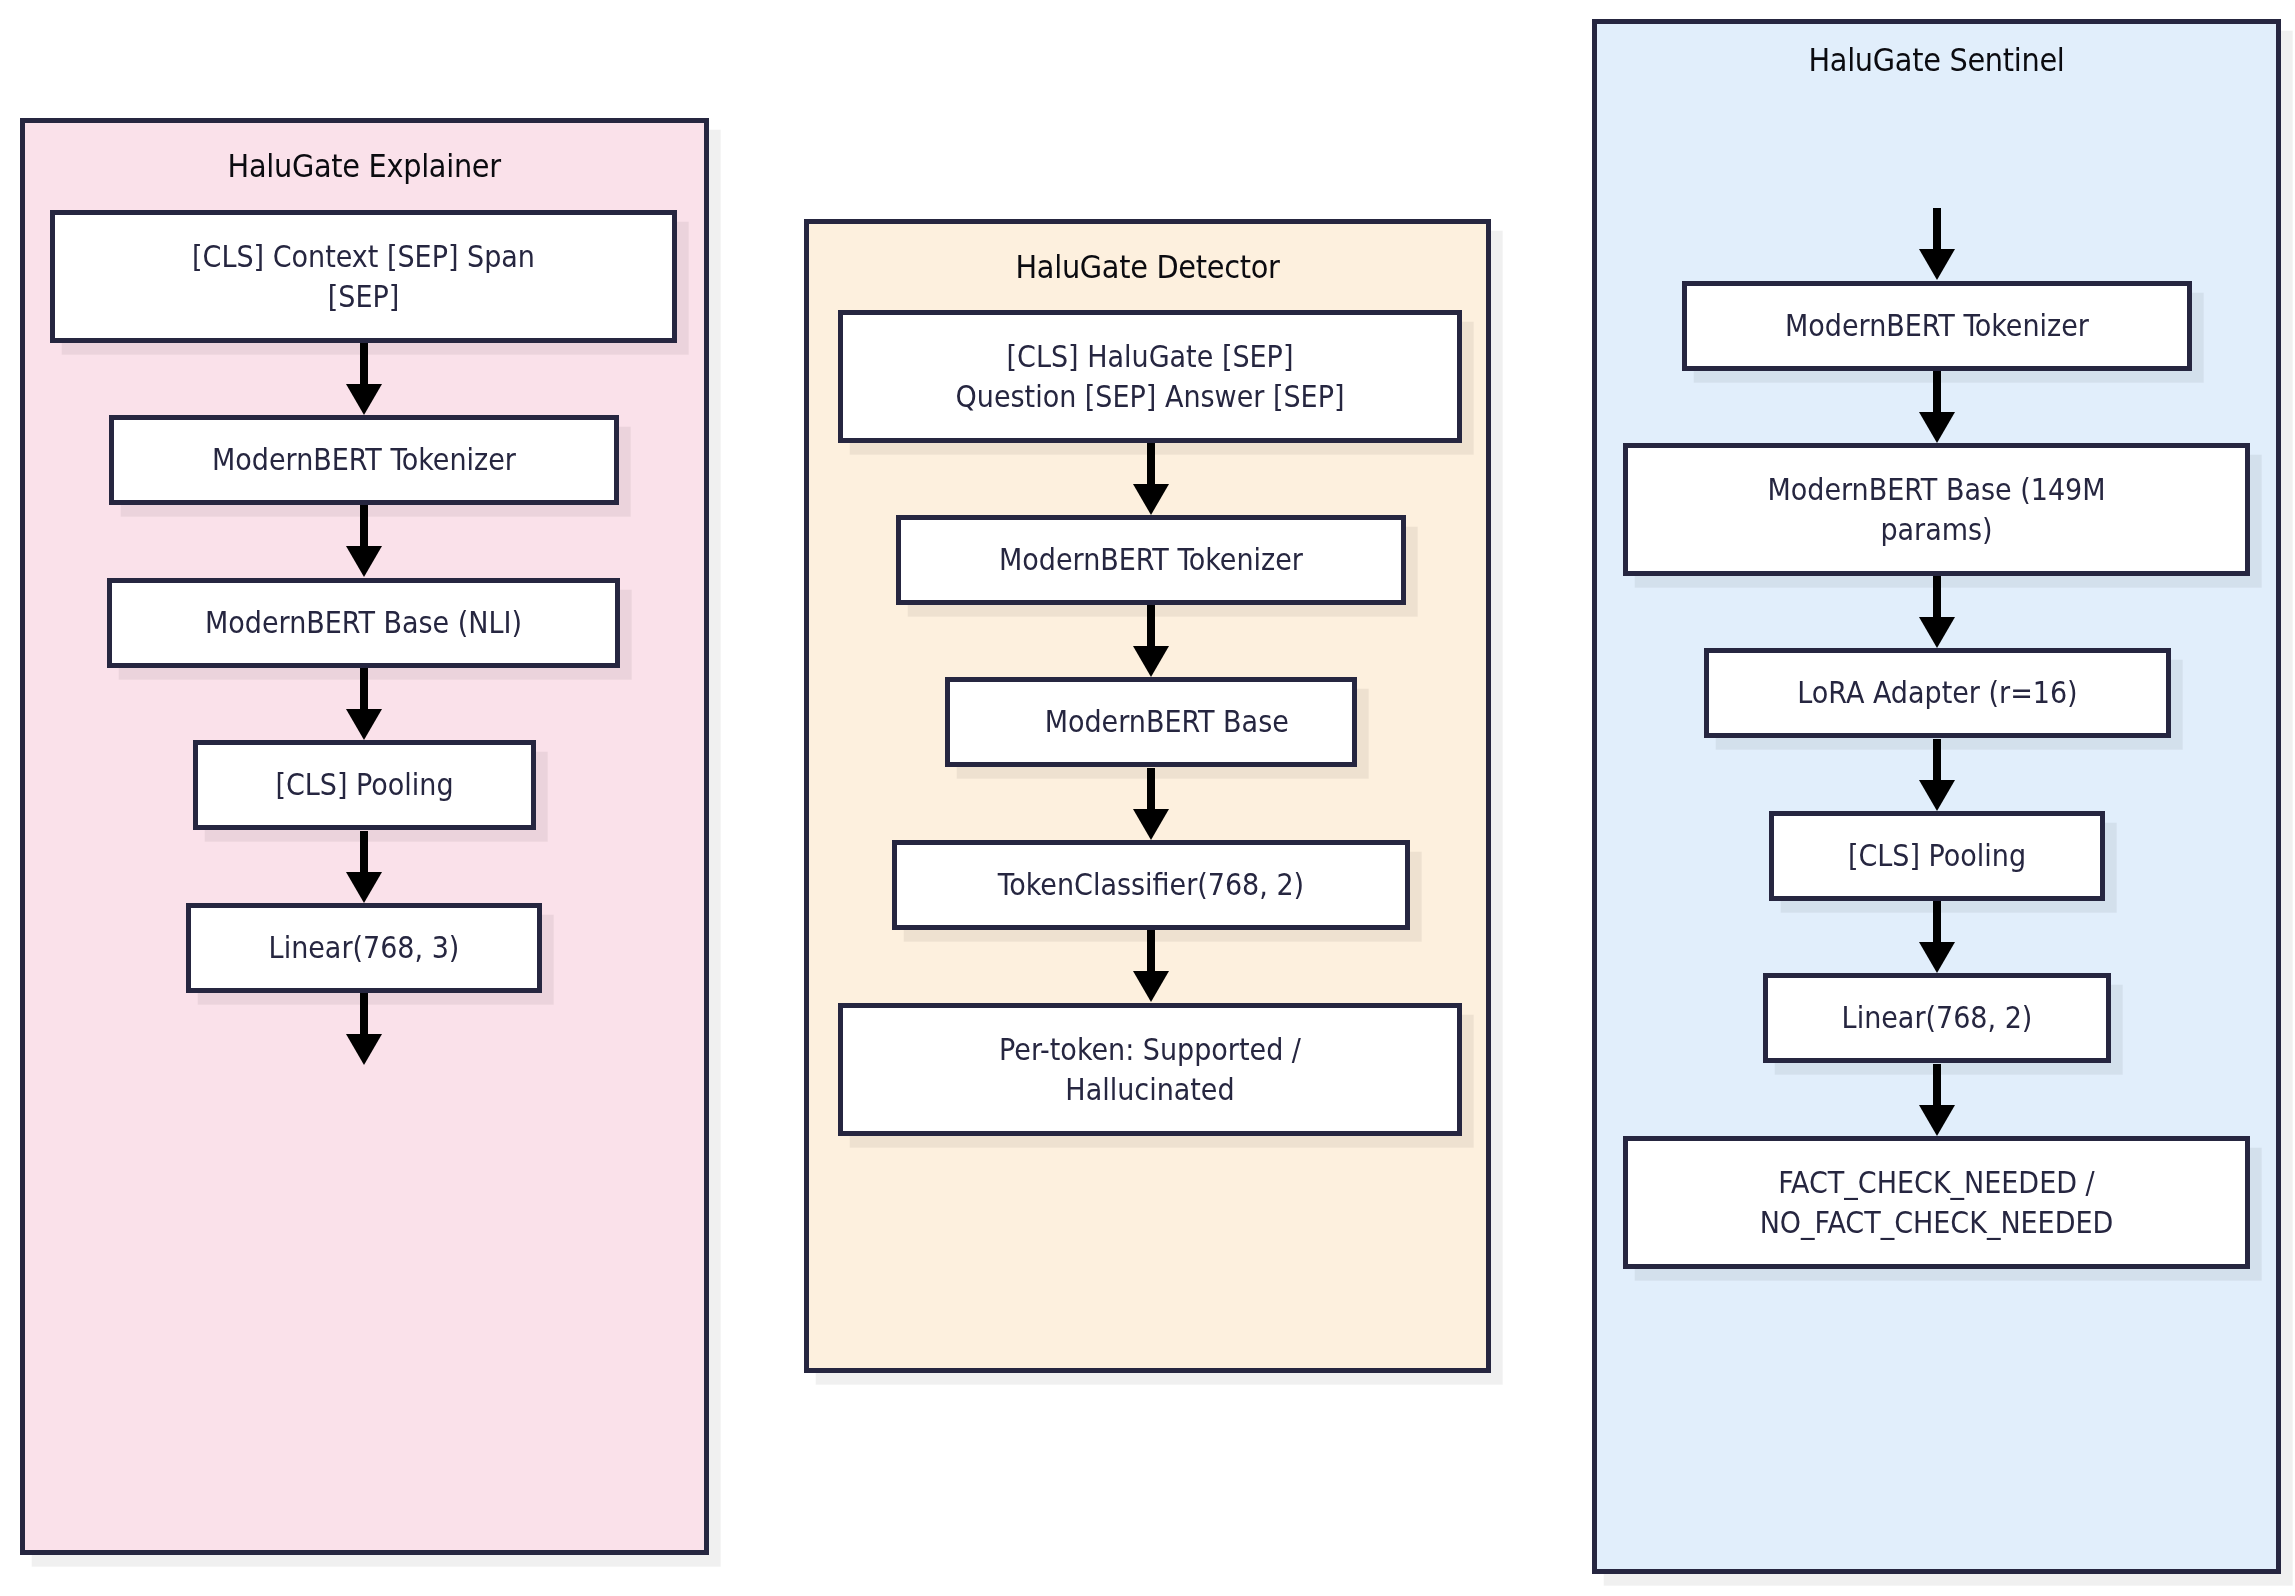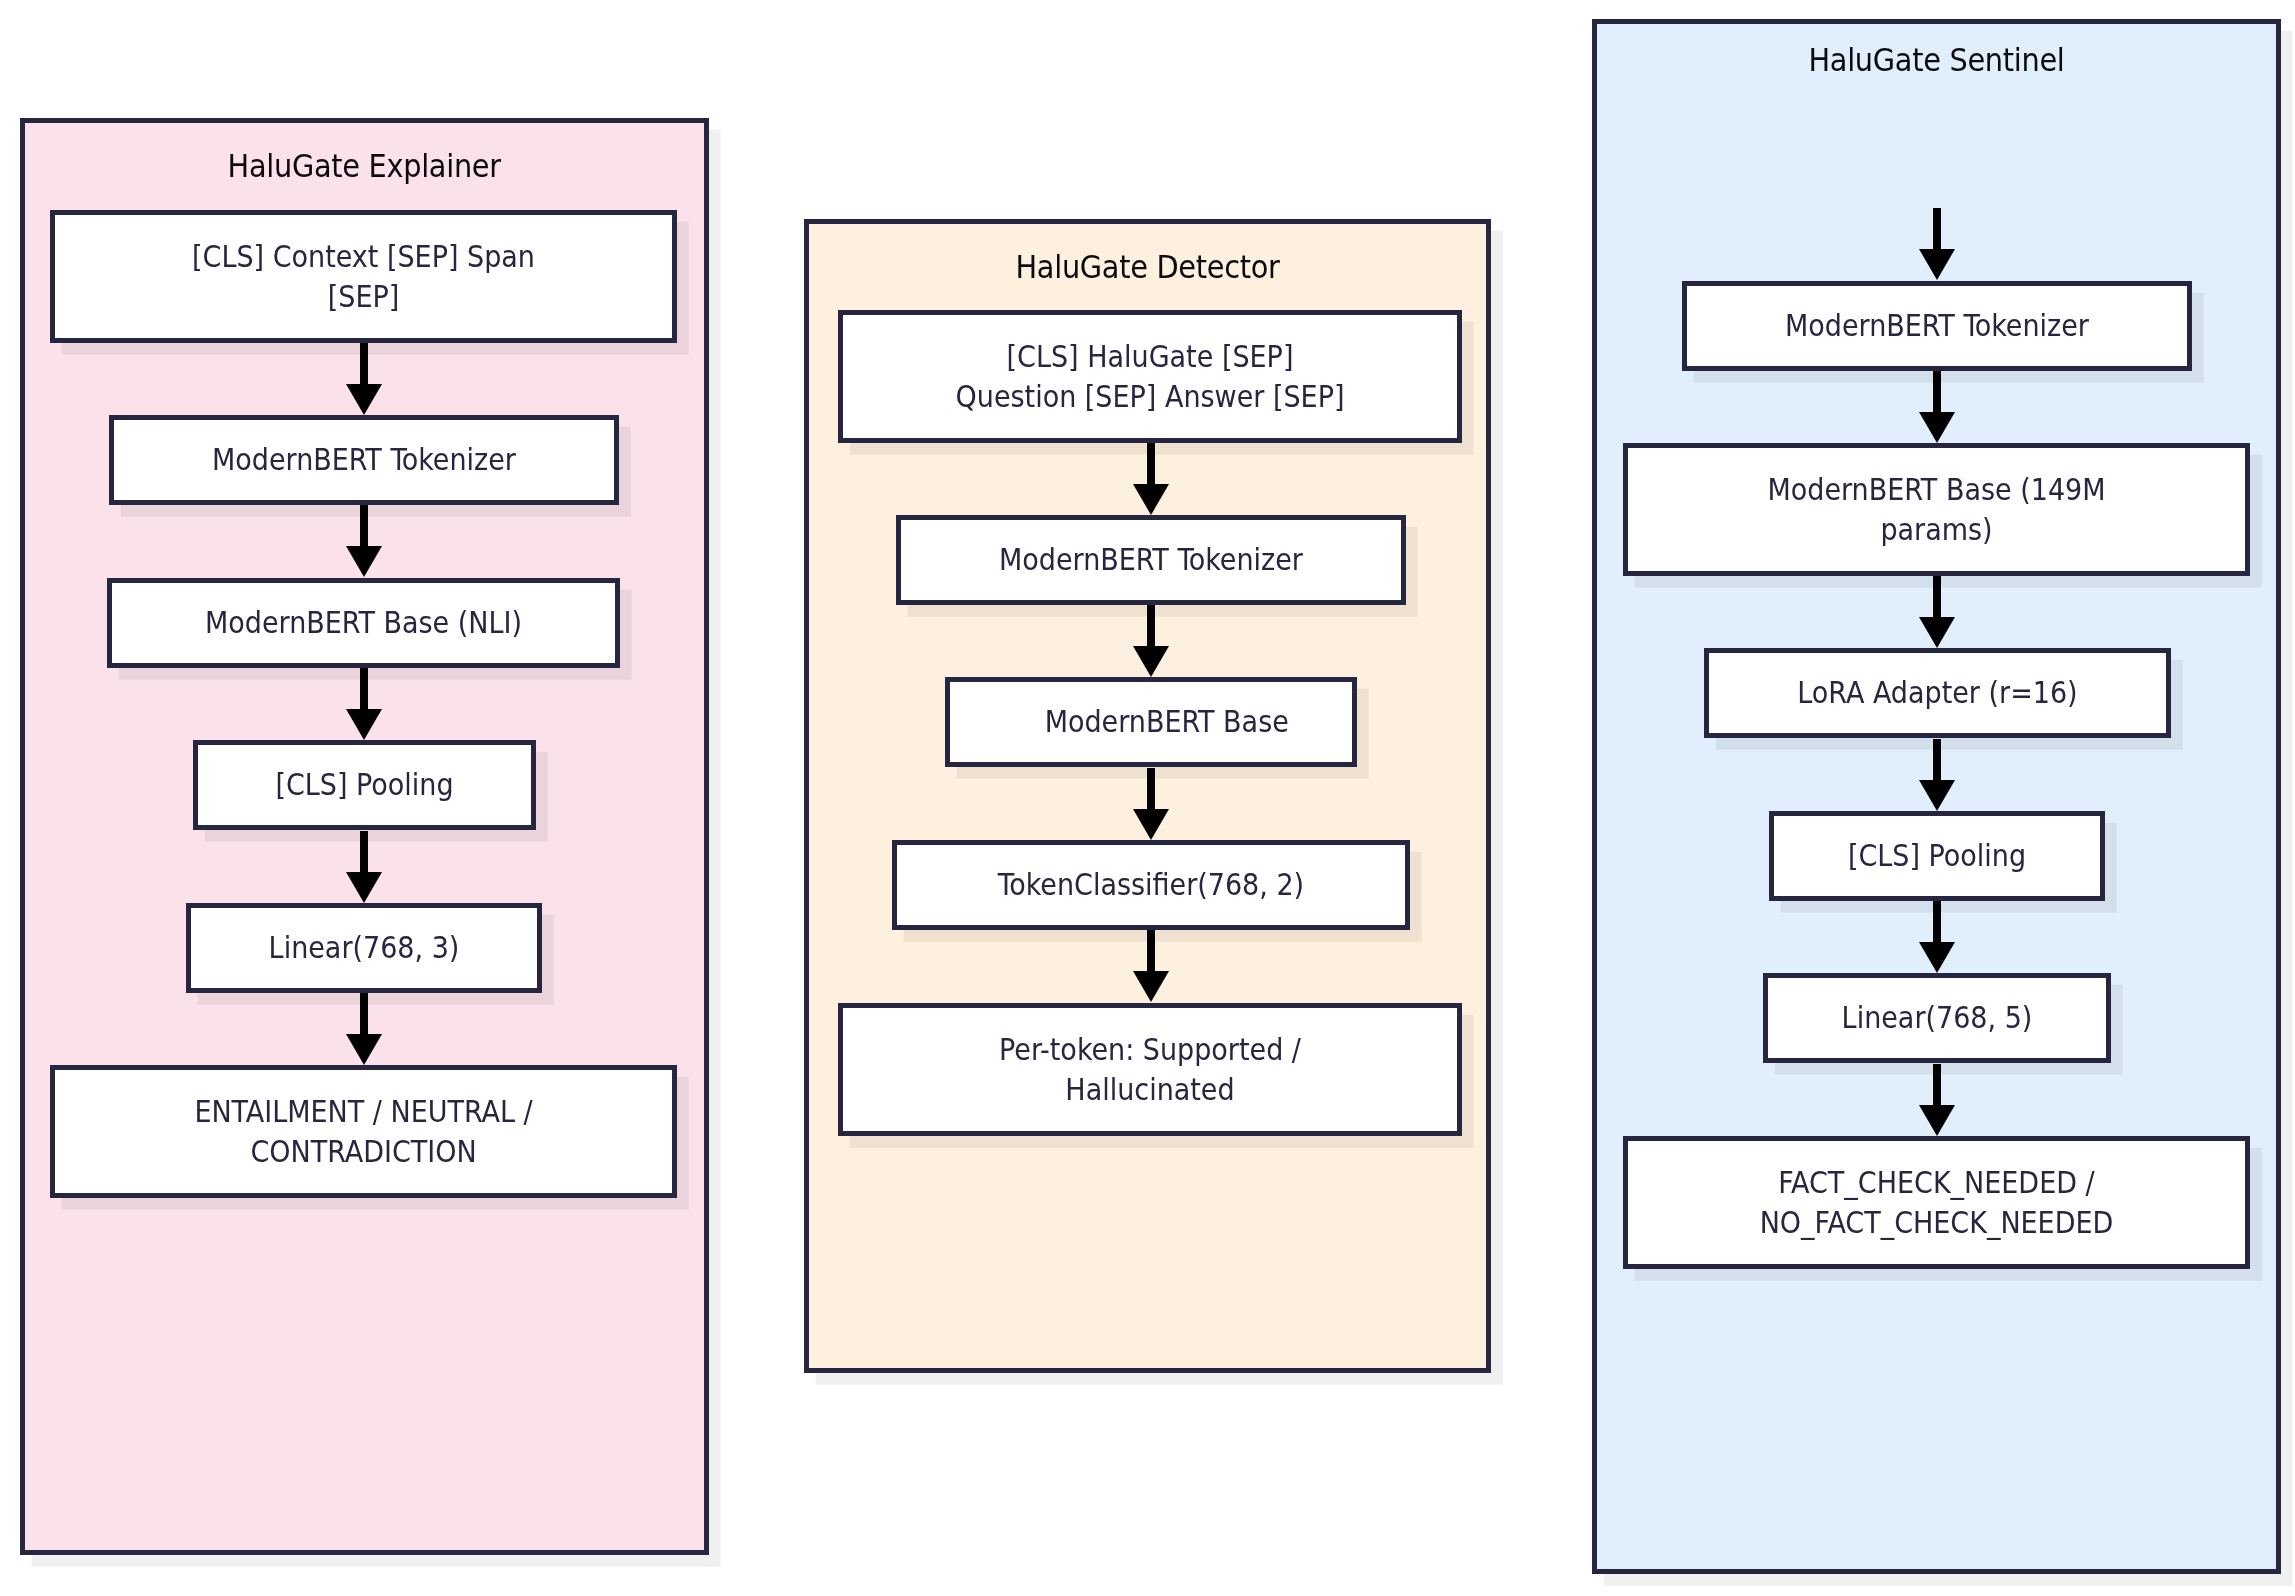--- a/index.html
+++ b/index.html
@@ -131,26 +131,20 @@
   <div class="node" style="left:186px; top:903px; width:356px; height:90px;">
     <div>
         <span>Linear(768, 3)</span>
       </div>
   </div>
   <div class="arrow" style="left:364px; top:993px; height:72px;">
     <div class="shaft" style="height:41px;"></div>
     <div class="head" style="top:41px;"></div>
   </div>
 
-  <div class="node" style="left:50px; top:1065px; width:627px; height:133px;">
-    <div>
-      <span>ENTAILMENT / NEUTRAL /</span>
-      <span>CONTRADICTION</span>
-    </div>
-  </div>
 
   <div class="cluster" id="cluster-detector">
     <div class="cluster-title" style="top:26.6px;">HaluGate Detector</div>
   </div>
 
   <div class="node" style="left:838px; top:310px; width:624px; height:133px;">
     <div>
       <span>[CLS] HaluGate [SEP]</span>
       <span>Question [SEP] Answer [SEP]</span>
     </div>
@@ -242,21 +236,21 @@
         <span>[CLS] Pooling</span>
       </div>
   </div>
   <div class="arrow" style="left:1937px; top:901px; height:72px;">
     <div class="shaft" style="height:41px;"></div>
     <div class="head" style="top:41px;"></div>
   </div>
 
   <div class="node" style="left:1763px; top:973px; width:348px; height:90px;">
     <div>
-        <span>Linear(768, 5)</span>
+        <span>Linear(768, 2)</span>
       </div>
   </div>
   <div class="arrow" style="left:1937px; top:1064px; height:72px;">
     <div class="shaft" style="height:41px;"></div>
     <div class="head" style="top:41px;"></div>
   </div>
 
   <div class="node" style="left:1623px; top:1136px; width:627px; height:133px;">
     <div>
       <span>FACT_CHECK_NEEDED /</span>

